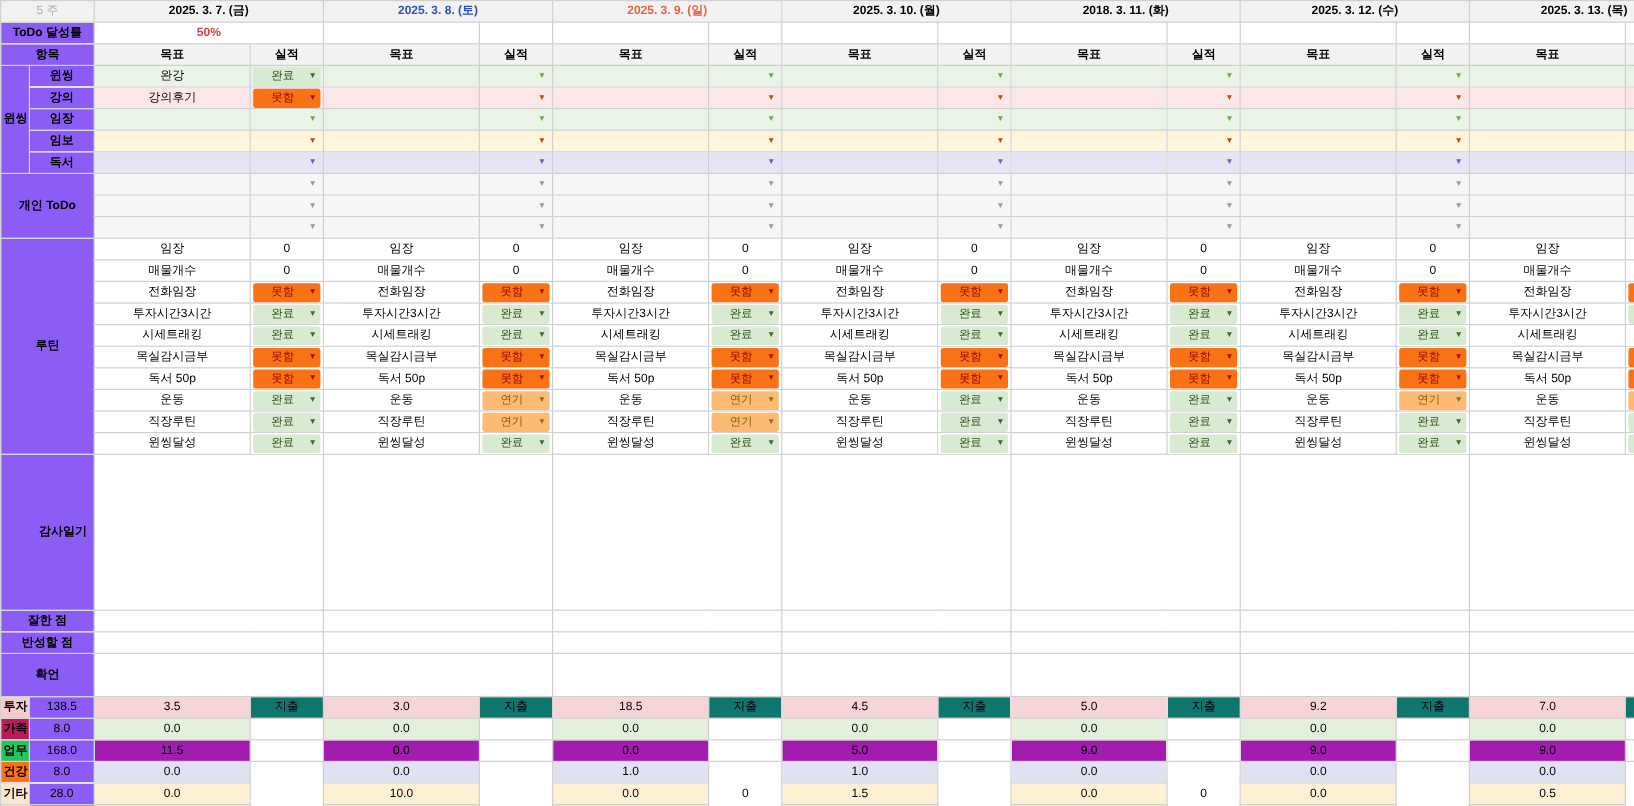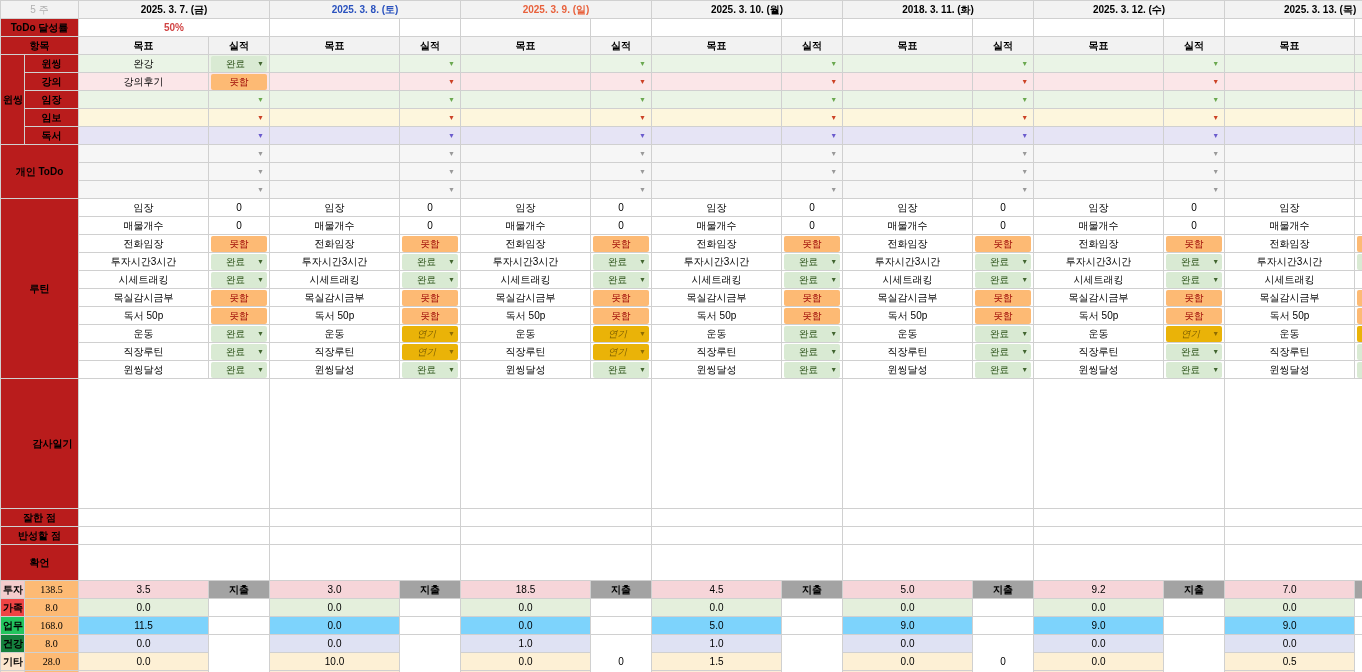--- a/index.html
+++ b/index.html
@@ -32,21 +32,21 @@
     white-space: nowrap;
   }
   .hdr-date {
     background: #f2f2f2;
     font-weight: bold;
     font-size: 11px;
   }
   .hdr-date.sat { color: #2a52be; }
   .hdr-date.sun { color: #e8613c; }
   .lbl {
-    background: #b91c1c;
+    background: #8b5cf6;
     font-weight: bold;
     text-align: center;
   }
   .corner { background: #f2f2f2; color: #b0b0b0; font-size: 9px; }
   .pct { color: #d14343; font-weight: bold; background: #ffffff; }
   .subhdr { background: #f2f2f2; font-weight: bold; }
   .row-green { background: #eaf4e6; }
   .row-pink  { background: #fbe6e8; }
   .row-green2 { background: #eaf4e6; }
   .row-cream { background: #fdf6dd; }
@@ -63,44 +63,44 @@
   }
   .chip {
     display: flex; align-items: center; justify-content: space-between;
     height: 16px; margin: 0; padding: 0 3px;
     font-size: 9.5px; line-height: 16px;
     border-radius: 2px;
   }
   .chip .cap { flex: 1; text-align: center; }
   .chip .car { font-size: 7px; opacity: .85; }
   .chip-done { background: #d9ead3; color: #274e13; }
-  .chip-fail { background: #fdba74; color: #990000; flex-direction: column; }
-  .chip-delay{ background: #eab308; color: #7f6000; font-style: italic; }
+  .chip-fail { background: #f97316; color: #990000; }
+  .chip-delay{ background: #fdba74; color: #7f6000; }
   .caret-only { display: block; text-align: right; padding-right: 3px; font-size: 7px; color: #777; }
   .caret-green { color: #6aa84f; }
   .caret-red { color: #cc4125; }
   .caret-purple { color: #6a5acd; }
   .caret-gray { color: #999; }
   .tall { vertical-align: middle; }
 
   .num { text-align: center; }
   .blk-invest { background: #f6d5d9; }
   .blk-family { background: #e4efdc; }
-  .blk-work   { background: #7dd3fc; }
+  .blk-work   { background: #a21caf; }
   .blk-health { background: #dfe2f3; }
   .blk-etc    { background: #fdf0d5; }
   .blk-sleep  { background: #fdecd9; }
   .lbl-invest { background: #f4cccc; font-weight: bold; }
-  .lbl-family { background: #ef4444; font-weight: bold; }
+  .lbl-family { background: #be185d; font-weight: bold; }
   .lbl-work   { background: #22c55e; font-weight: bold; }
-  .lbl-health { background: #15803d; font-weight: bold; margin-left: 38px; }
+  .lbl-health { background: #f97316; font-weight: bold; margin-left: 38px; }
   .lbl-etc    { background: #fce5cd; font-weight: bold; }
   .lbl-sleep  { background: #fce5cd; font-weight: bold; }
-  .tot { background: #fdba74; text-align: center; font-family: Liberation Serif, serif; }
-  .spend-lbl { background: #a3a3a3; font-weight: bold; }
+  .tot { background: #8b5cf6; text-align: center; }
+  .spend-lbl { background: #0f766e; font-weight: normal; }
 </style>
 </head>
 <body>
 
 <div id="sheet">
 <table class="grid">
   <colgroup>
     <col style="width:24px">
         <col style="width:54px">
     <col style="width:130px">

